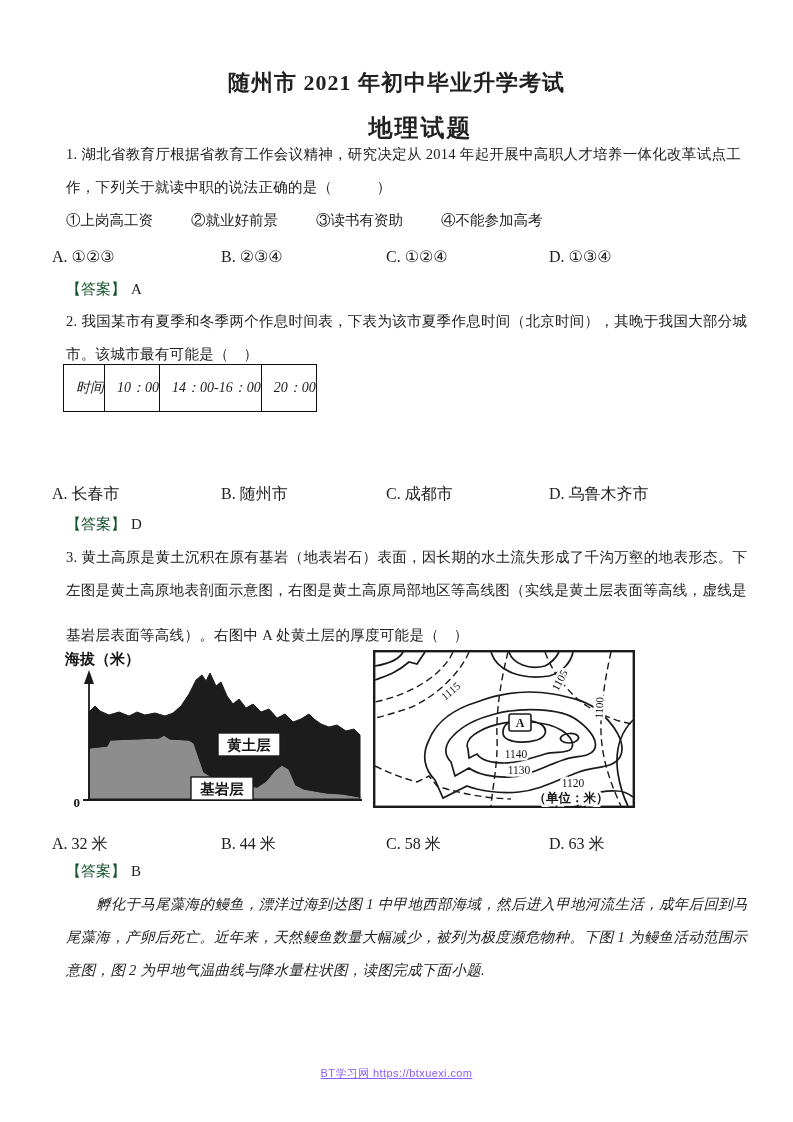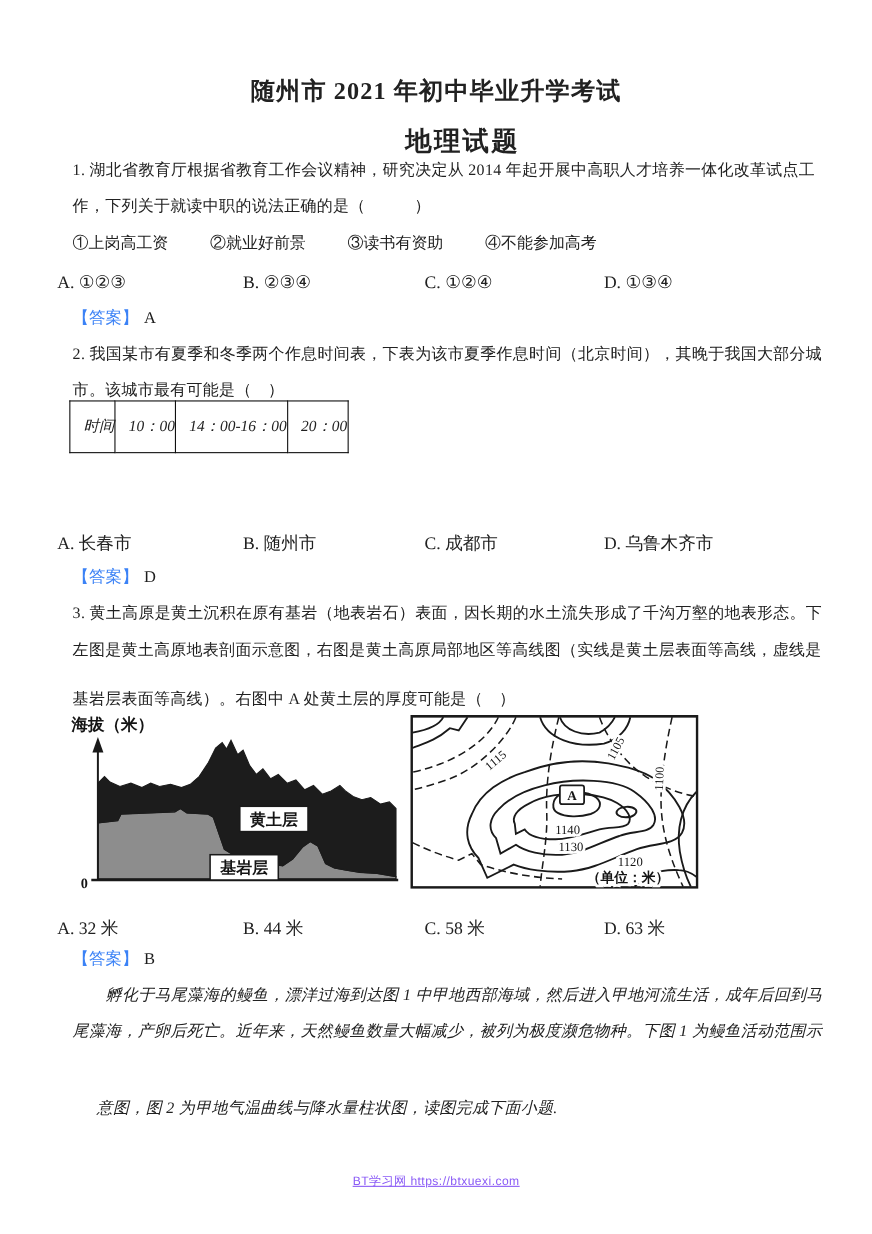--- a/index.html
+++ b/index.html
@@ -12,21 +12,21 @@
   .title{font-size:22px;font-weight:bold;letter-spacing:1px;}
   .subtitle{font-size:24px;font-weight:bold;letter-spacing:2px;padding-left:24px;}
   .line{left:66px;width:672px;font-size:14.5px;white-space:nowrap;letter-spacing:0.3px;}
   .choices-row{left:66px;width:672px;display:flex;gap:38px;font-size:14.5px;white-space:nowrap;font-family:Liberation Serif, serif;}
   .options-row{left:52px;width:700px;display:flex;font-size:16px;white-space:nowrap;}
   .options-row .opt{flex:0 0 auto;}
   .options-row .opt:nth-child(1){width:169px;}
   .options-row .opt:nth-child(2){width:165px;}
   .options-row .opt:nth-child(3){width:163px;}
   .answer-row{left:66px;font-size:15px;}
-  .ans-tag{color:#3b82f6;}
+  .ans-tag{color:#14532d;}
   .ans-val{color:#1d1d1d;margin-left:5px;}
   table.sched{border-collapse:collapse;font-size:14px;}
   table.sched td{
     border:1.6px solid #0f0f0f;padding:0 0 0 12px;vertical-align:middle;
     white-space:nowrap;
   }
   table.sched tr.r1 td{height:41px;}
   table.sched tr.r2 td{height:46px;font-style:italic;}
   .c0{width:44px;} .c1{width:44px;} .c2{width:110px;} .c3{width:66px;}
   .passage{font-style:italic;}
@@ -157,17 +157,17 @@
     <span class="opt">B. 44 米</span>
     <span class="opt">C. 58 米</span>
     <span class="opt">D. 63 米</span>
   </div>
   <div class="abs answer-row" style="top:862px;">
     <span class="ans-tag">【答案】</span><span class="ans-val">B</span>
   </div>
 
   <div class="abs line passage indent" style="top:895px;">孵化于马尾藻海的鳗鱼，漂洋过海到达图 1 中甲地西部海域，然后进入甲地河流生活，成年后回到马</div>
   <div class="abs line passage" style="top:928px;">尾藻海，产卵后死亡。近年来，天然鳗鱼数量大幅减少，被列为极度濒危物种。下图 1 为鳗鱼活动范围示</div>
-  <div class="abs line passage" style="top:998px;margin-left:22px;">意图，图 2 为甲地气温曲线与降水量柱状图，读图完成下面小题.</div>
+  <div class="abs line passage" style="top:961px;">意图，图 2 为甲地气温曲线与降水量柱状图，读图完成下面小题.</div>
 
   <div class="abs center footer" style="top:1066px;">BT学习网 https://btxuexi.com</div>
 
 </div>
 
 </body></html>

